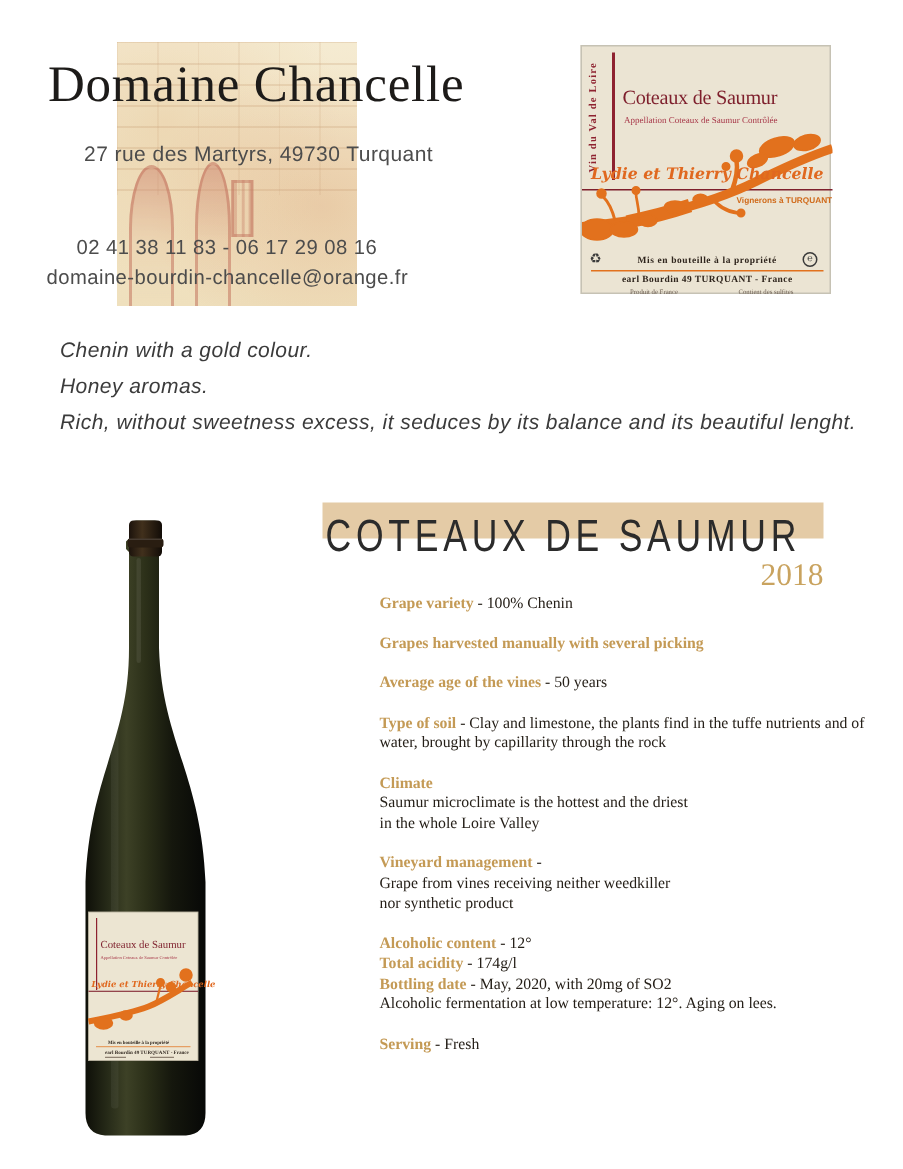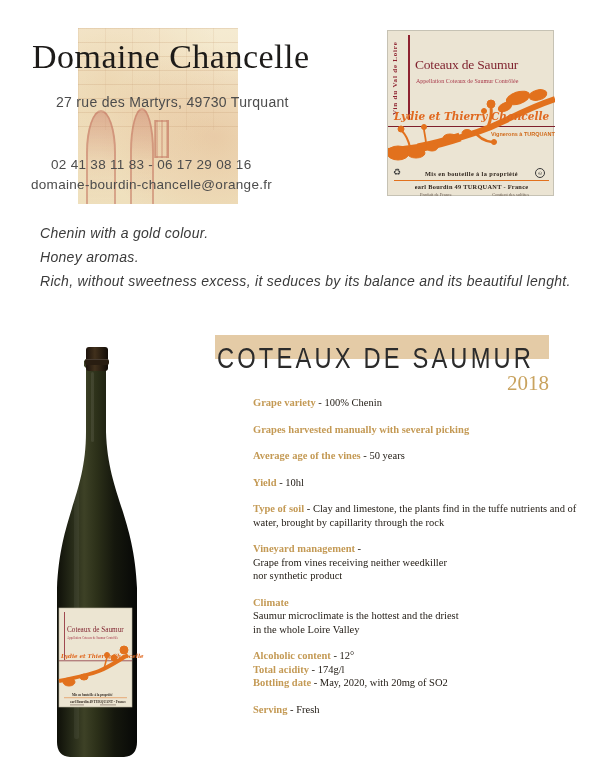--- a/index.html
+++ b/index.html
@@ -260,24 +260,24 @@
 
   <div class="sheet">
     <div class="band"></div>
     <div class="sheet-title">COTEAUX DE SAUMUR</div>
     <div class="sheet-vintage">2018</div>
 
     <div class="rows">
       <p class="row"><span class="lbl">Grape variety</span><span class="val"> - 100% Chenin</span></p>
       <p class="row"><span class="lbl">Grapes harvested manually with several picking</span><span class="val"></span></p>
       <p class="row"><span class="lbl">Average age of the vines</span><span class="val"> - 50 years</span></p>
-      <p class="row"><span class="lbl">Yield</span><span class="val"> - 10hl</span></p>
       <p class="row"><span class="lbl">Type of soil</span><span class="val"> - Clay and limestone, the plants find in the tuffe nutrients and of water, brought by capillarity through the rock</span></p>
+      <p class="row"><span class="lbl">Climate</span><span class="line">Saumur microclimate is the hottest and the driest</span><span class="line">in the whole Loire Valley</span></p>
       <p class="row"><span class="lbl">Vineyard management</span><span class="val"> -</span><span class="line">Grape from vines receiving neither weedkiller</span><span class="line">nor synthetic product</span></p>
-      <p class="row"><span class="lbl">Climate</span><span class="line">Saumur microclimate is the hottest and the driest</span><span class="line">in the whole Loire Valley</span></p>
       <p class="row tight"><span class="lbl">Alcoholic content</span><span class="val"> - 12°</span></p>
       <p class="row tight"><span class="lbl">Total acidity</span><span class="val"> - 174g/l</span></p>
       <p class="row tight"><span class="lbl">Bottling date</span><span class="val"> - May, 2020, with 20mg of SO2</span></p>
+      <p class="row tight"><span class="val">Alcoholic fermentation at low temperature: 12°. Aging on lees.</span></p>
       <p class="row gap-top"><span class="lbl">Serving</span><span class="val"> - Fresh</span></p>
     </div>
   </div>
 
 </div>
 
 </body></html>

